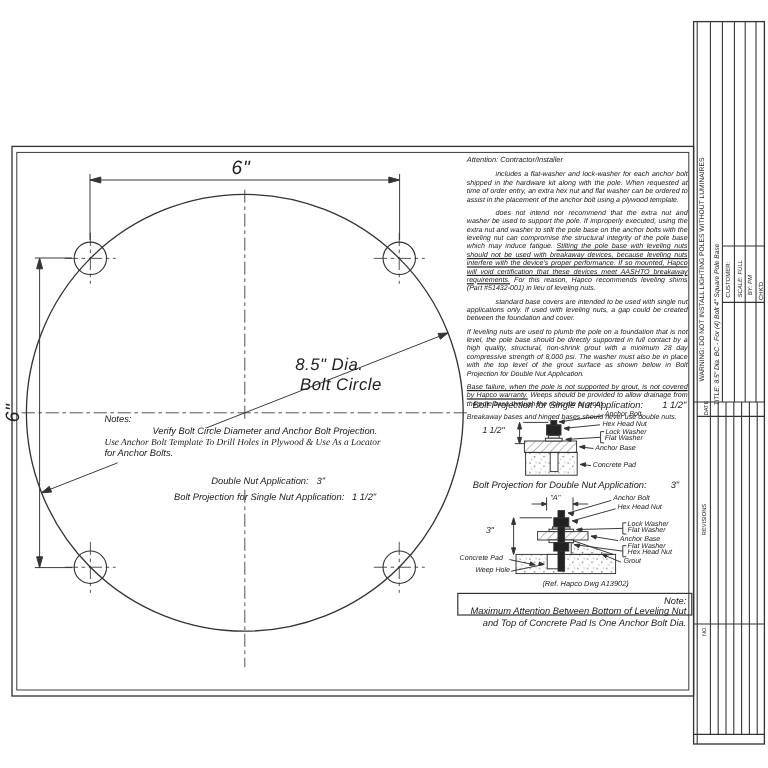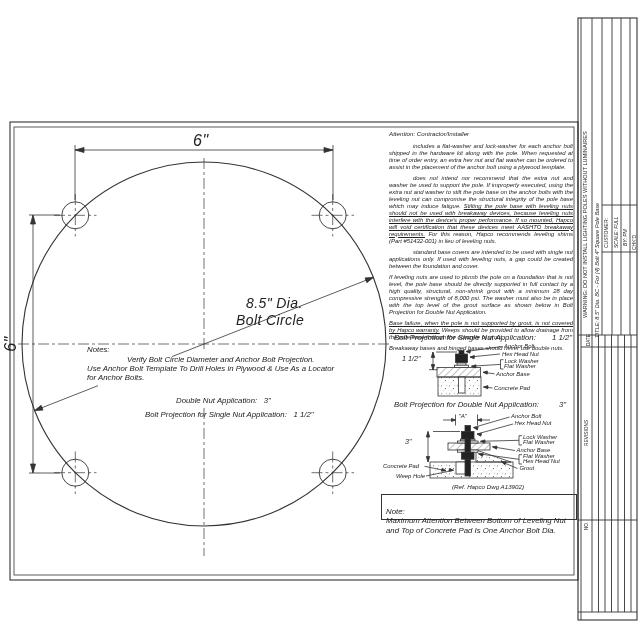--- a/index.html
+++ b/index.html
@@ -11,21 +11,21 @@
        color:#222;text-align:justify;line-height:1.17;}
   .att p{margin:0 0 4.5px 0;}
   .att .ind{text-indent:24px;}
   .att .hd{font-size:6.2px;margin-bottom:6px;text-align:left;}
   .u{text-decoration:underline;}
   .lbl{position:absolute;font:italic 5.9px "Liberation Sans",sans-serif;white-space:nowrap;color:#222;}
   .noteline{font:italic 7.8px "Liberation Sans",sans-serif;}
   .heading-row{position:absolute;display:flex;justify-content:space-between;
        font:italic 7.8px "Liberation Sans",sans-serif;color:#222;}
   .notebox{position:absolute;left:381px;top:494px;width:196px;height:19px;border:1px solid #333;
-       box-sizing:border-box;padding:12px 4px;font:italic 7.8px "Liberation Sans",sans-serif;line-height:9.3px;}
+       box-sizing:border-box;padding:1px 4px;font:italic 7.8px "Liberation Sans",sans-serif;line-height:9.3px;text-align:right;}
   .bigdim{font:italic 16px "Liberation Sans",sans-serif;letter-spacing:.5px;}
   .dialbl{font:italic 14px "Liberation Sans",sans-serif;letter-spacing:.4px;}
 </style>
 </head>
 <body>
 
 <div class="stage">
 
   <svg width="640" height="640" viewBox="0 0 640 640">
     <defs>
@@ -189,35 +189,35 @@
 
       <line x1="424.5" y1="466.3" x2="446" y2="470.8"></line>
         <polygon points="446,470.8 441.3,471.2 442.2,468.2" fill="#333"></polygon>
       <line x1="426" y1="476" x2="453.5" y2="470.3"></line>
         <polygon points="453.5,470.3 448.9,471.3 449.5,468.3" fill="#333"></polygon>
     </g>
   </svg>
 
   <span class="txt bigdim" style="left:193px;top:132px;">6"</span>
   <span class="txt dialbl" style="left:246px;top:295px;">8.5" Dia.</span>
-  <span class="txt dialbl" style="left:236px;top:312px;">Bolt Circle</span>
+  <span class="txt dialbl" style="left:250px;top:312px;">Bolt Circle</span>
 
   <div class="att">
     <p class="hd">Attention: Contractor/Installer</p>
     <p class="ind">includes a flat-washer and lock-washer for each anchor bolt shipped in the hardware kit along with the pole. When requested at time of order entry, an extra hex nut and flat washer can be ordered to assist in the placement of the anchor bolt using a plywood template.</p>
     <p class="ind"><span>does not intend nor recommend that the extra nut and washer be used to support the pole.  If improperly executed, using the extra nut and washer to stilt the pole base on the anchor bolts with the leveling nut can compromise the structural integrity of the pole base which may induce fatigue. </span><span class="u">Stilting the pole base with leveling nuts should not be used with breakaway devices, because leveling nuts interfere with the device's proper performance. If so mounted, Hapco will void certification that these devices meet AASHTO breakaway requirements.</span><span> For this reason, Hapco recommends leveling shims (Part #51432-001) in lieu of leveling nuts.</span></p>
     <p class="ind">standard base covers are intended to be used with single nut applications only.  If used with leveling nuts, a gap could be created between the foundation and cover.</p>
     <p>If leveling nuts are used to plumb the pole on a foundation that is not level, the pole base should be directly supported in full contact by a high quality, structural, non-shrink grout with a minimum 28 day compressive strength of 8,000 psi. The washer must also be in place with the top level of the grout surface as shown below in Bolt Projection for Double Nut Application.</p>
     <p><span class="u">Base failure, when the pole is not supported by grout, is not covered by Hapco warranty.</span><span>  Weeps should be provided to allow drainage from the pole base through the concrete or grout.</span></p>
     <p>Breakaway bases and hinged bases should never use double nuts.</p>
   </div>
 
   <span class="txt noteline" style="left:87px;top:345px;">Notes:</span>
   <span class="txt noteline" style="left:87px;top:354.5px;margin-left:40px;">Verify Bolt Circle Diameter and Anchor Bolt Projection.</span>
-  <span class="txt noteline" style="left:87px;top:363.5px;">Use Anchor Bolt Template To Drill Holes in Plywood &amp; Use As a Locator</span>
+  <span class="txt noteline" style="left:87px;top:363.5px;font-family:Liberation Serif, serif;">Use Anchor Bolt Template To Drill Holes in Plywood &amp; Use As a Locator</span>
   <span class="txt noteline" style="left:87px;top:372.5px;text-align:center;">for Anchor Bolts.</span>
   <span class="txt noteline" style="left:97px;top:410px;margin-left:48px;"><span>Bolt Projection for Single Nut Application:</span>&nbsp;&nbsp;&nbsp;<span>1 1/2"</span></span>
   <span class="txt noteline" style="left:176px;top:395.5px;"><span>Double Nut Application:</span>&nbsp;&nbsp;&nbsp;<span>3"</span></span>
 
   <div class="heading-row" style="left:394px;top:333px;width:178px;">
     <span>Bolt Projection for Single Nut Application:</span>
       <span>1 1/2"</span>
   </div>
   <span class="lbl" style="left:402px;top:354px;font-size:7.2px;">1 1/2"</span>
   <span class="lbl" style="left:504px;top:343px;">Anchor Bolt</span>

